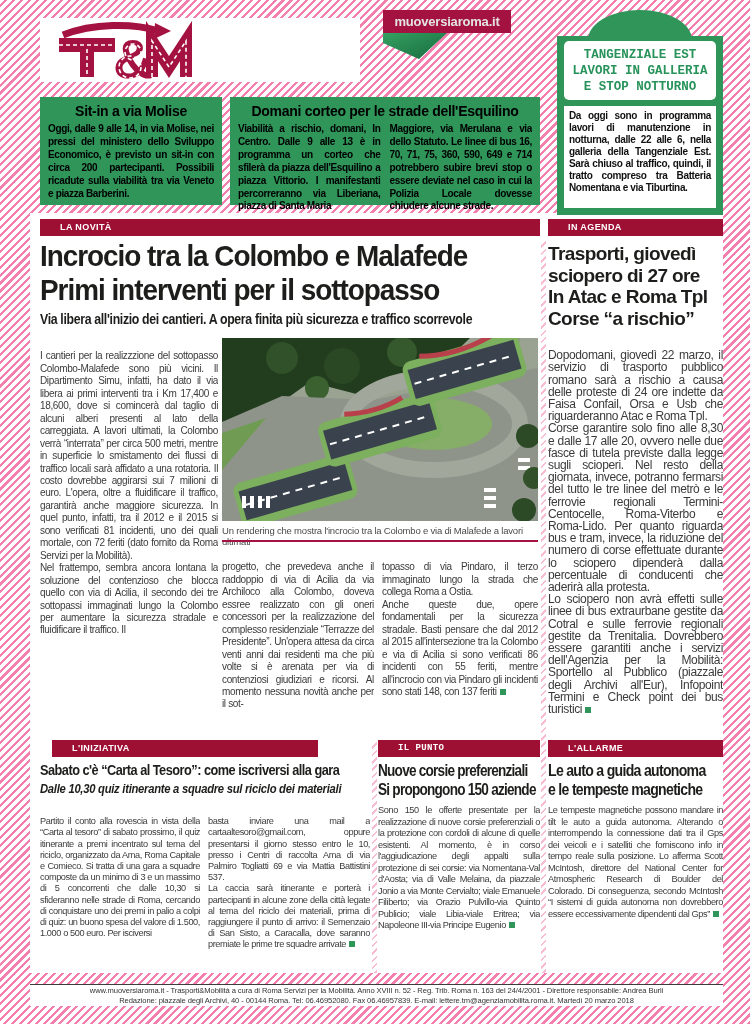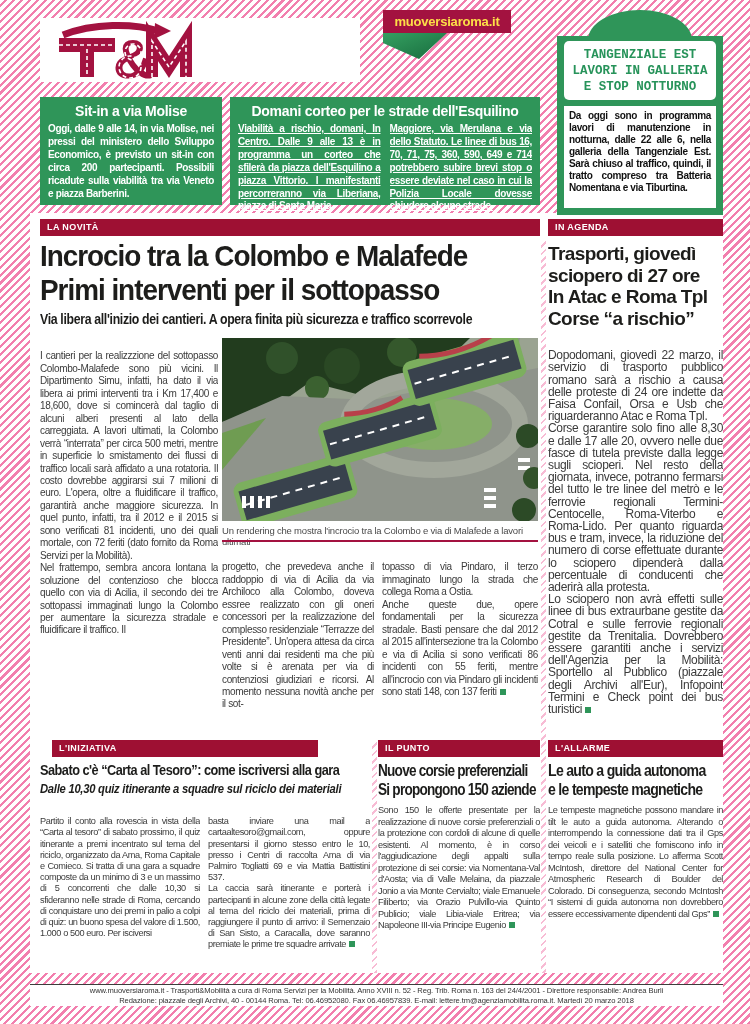--- a/index.html
+++ b/index.html
@@ -5,25 +5,25 @@
   html,body{margin:0;padding:0;}
   .page{position:relative;width:750px;height:1024px;overflow:hidden;
         background:repeating-linear-gradient(135deg,#ffffff 0 3.4px,#f27fae 3.4px 5.6px);
         font-family:"Liberation Sans",sans-serif;color:#1d1d1b;}
   .abs{position:absolute;}
   .white-panel{background:#ffffff;}
   .preline{white-space:pre-line;}
   .just{text-align:justify;}
   .crimson{color:#a31240;}
   .kicker-bar{background:#9e1033;color:#ffffff;font-weight:bold;font-size:9px;
-              letter-spacing:.4px;line-height:17px;padding-left:7px;height:17px;box-sizing:border-box;}
+              letter-spacing:.4px;line-height:17px;padding-left:20px;height:17px;box-sizing:border-box;}
   .body-text{font-size:10px;line-height:12.45px;letter-spacing:-0.35px;color:#3b3b3b;overflow:hidden;}
   .small-body{font-size:9.2px;line-height:11.2px;letter-spacing:-0.4px;color:#3b3b3b;overflow:hidden;}
   .endsq{display:inline-block;width:6px;height:6px;background:#2f9559;margin-left:3px;}
-  .green-box{background:#2f9559;color:#ffffff;box-sizing:border-box;}
+  .green-box{background:#2f9559;color:#000000;box-sizing:border-box;}
   .green-box .gb-title{font-size:14px;font-weight:bold;text-align:center;margin:6px 4px 4px;letter-spacing:-0.3px;}
   .gb-body{font-weight:bold;font-size:10px;line-height:12.9px;letter-spacing:-0.35px;text-align:justify;overflow:hidden;}
   .headline{font-weight:bold;color:#1d1d1b;}
   .scale94{transform:scaleX(.93);transform-origin:left top;}
   .scale88{transform:scaleX(.88);transform-origin:left top;}
   .scale85{transform:scaleX(.85);transform-origin:left top;}
   .scale90{transform:scaleX(.90);transform-origin:left top;}
   .vdiv{background:repeating-linear-gradient(135deg,#ffffff 0 3.4px,#f5a5c6 3.4px 5.2px);}
   .sign-dome{background:#2f9559;border-radius:50% 50% 0 0/100% 100% 0 0;}
   .sign-title{font-family:"Liberation Mono",monospace;font-weight:bold;color:#27935a;
@@ -45,21 +45,21 @@
       <path d="M6,24 H62 M34,24 V56" stroke="#a31240" stroke-width="14" fill="none"></path>
       <path d="M6,24 H62 M34,28 V56" stroke="#ffffff" stroke-width="1.6" fill="none" stroke-dasharray="4 3"></path>
       <text x="60" y="57" font-family="Liberation Sans,sans-serif" font-size="56" font-weight="bold" fill="#a31240">&amp;</text>
       <circle cx="80" cy="31" r="8" stroke="#ffffff" stroke-width="1.6" fill="none" stroke-dasharray="4 3"></circle>
       <circle cx="77" cy="46" r="11" stroke="#ffffff" stroke-width="1.6" fill="none" stroke-dasharray="4 3"></circle>
       <path d="M99,56 V20 L116,46 L133,20 V56" stroke="#a31240" stroke-width="12" stroke-linejoin="miter" fill="none"></path>
       <path d="M99,56 V20 L116,46 L133,20 V56" stroke="#ffffff" stroke-width="1.6" fill="none" stroke-dasharray="4 3"></path>
     </svg>
   </div>
 
-  <div class="abs" style="left:383px;top:10px;width:128px;height:23px;background:#a31240;color:#fde047;font-weight:bold;font-size:13px;line-height:23px;text-align:center;letter-spacing:-0.2px;">
+  <div class="abs" style="left:383px;top:10px;width:128px;height:23px;background:#a31240;color:#e5e5e5;font-weight:bold;font-size:13px;line-height:23px;text-align:center;letter-spacing:-0.2px;">
     <span>muoversiaroma.it</span>
   </div>
   <svg class="abs" style="left:383px;top:33px;" width="64" height="26" viewBox="0 0 64 26">
     <defs>
         <linearGradient id="rg" x1="0" y1="0" x2="1" y2="1">
       <stop offset="0" stop-color="#35a061"></stop>
           <stop offset="1" stop-color="#176b3d"></stop>
         </linearGradient>
       </defs>
     <polygon points="0,0 64,0 36,26 0,10" fill="url(#rg)"></polygon>
@@ -78,21 +78,21 @@
   </div>
 
   <div class="abs green-box" style="left:40px;top:97px;width:182px;height:108px;">
     <div class="gb-title">Sit-in a via Molise</div>
     <div class="gb-body" style="margin:0 8px;">
       <span>Oggi, dalle 9 alle 14, in via Molise, nei pressi del ministero dello Sviluppo Economico, è previsto un sit-in con circa 200 partecipanti. Possibili ricadute sulla viabilità tra via Veneto e piazza Barberini.</span>
     </div>
   </div>
   <div class="abs green-box" style="left:230px;top:97px;width:310px;height:108px;">
     <div class="gb-title">Domani corteo per le strade dell'Esquilino</div>
-    <div style="display:flex;gap:9px;margin:0 8px;text-decoration:underline;">
+    <div style="display:flex;gap:9px;margin:0 8px;">
       <div class="gb-body" style="width:50%;">
         <span>Viabilità a rischio, domani, In Centro. Dalle 9 alle 13 è in programma un corteo che sfilerà da piazza dell'Esquilino a piazza Vittorio. I manifestanti percorreranno via Liberiana, piazza di Santa Maria</span>
       </div>
       <div class="gb-body" style="width:50%;">
         <span>Maggiore, via Merulana e via dello Statuto. Le linee di bus 16, 70, 71, 75, 360, 590, 649 e 714 potrebbero subire brevi stop o essere deviate nel caso in cui la Polizia Locale dovesse chiudere alcune strade.</span>
       </div>
     </div>
   </div>
 
   <div class="abs kicker-bar" style="left:40px;top:219px;width:500px;">
@@ -173,21 +173,21 @@
 In Atac e Roma Tpl
 Corse “a rischio”</div>
   <div class="abs just preline" style="left:548px;top:337px;width:175px;height:398px;font-size:12px;line-height:12.2px;letter-spacing:-0.35px;color:#3b3b3b;overflow:hidden;">
     <span>Dopodomani, giovedì 22 marzo, il servizio di trasporto pubblico romano sarà a rischio a causa delle proteste di 24 ore indette da Faisa Confail, Orsa e Usb che riguarderanno Atac e Roma Tpl.
 Corse garantire solo fino alle 8,30 e dalle 17 alle 20, ovvero nelle due fasce di tutela previste dalla legge sugli scioperi. Nel resto della giornata, invece, potranno fermarsi del tutto le tre linee del metrò e le ferrovie regionali Termini-Centocelle, Roma-Viterbo e Roma-Lido. Per quanto riguarda bus e tram, invece, la riduzione del numero di corse effettuate durante lo sciopero dipenderà dalla percentuale di conducenti che aderirà alla protesta.
 Lo sciopero non avrà effetti sulle linee di bus extraurbane gestite da Cotral e sulle ferrovie regionali gestite da Trenitalia. Dovrebbero essere garantiti anche i servizi dell'Agenzia per la Mobilità: Sportello al Pubblico (piazzale degli Archivi all'Eur), Infopoint Termini e Check point dei bus turistici</span><span class="endsq"></span>
   </div>
 
   <div class="abs kicker-bar" style="left:52px;top:740px;width:266px;">
     <span>L'INIZIATIVA</span></div>
-  <div class="abs kicker-bar" style="left:378px;top:740px;width:162px;">
+  <div class="abs kicker-bar" style="left:378px;top:740px;width:162px;font-family:Liberation Mono, monospace;">
     <span>IL PUNTO</span></div>
   <div class="abs kicker-bar" style="left:548px;top:740px;width:175px;">
     <span>L'ALLARME</span></div>
 
   <div class="abs vdiv" style="left:372px;top:742px;width:5px;height:231px;opacity:.75;"></div>
 
   <div class="abs headline scale85" style="left:40px;top:761px;width:392px;font-size:15px;letter-spacing:-0.6px;">Sabato c'è “Carta al Tesoro”: come iscriversi alla gara</div>
   <div class="abs scale90" style="left:40px;top:782px;width:372px;font-style:italic;font-weight:bold;font-size:12.5px;letter-spacing:-0.3px;color:#1d1d1b;">Dalle 10,30 quiz itinerante a squadre sul riciclo dei materiali</div>
   <div class="abs small-body just preline" style="left:40px;top:805px;width:160px;height:166px;">
     <span>Partito il conto alla rovescia in vista della “Carta al tesoro” di sabato prossimo, il quiz itinerante a premi incentrato sul tema del riciclo, organizzato da Ama, Roma Capitale e Comieco. Si tratta di una gara a squadre composte da un minimo di 3 e un massimo di 5 concorrenti che dalle 10,30 si sfideranno nelle strade di Roma, cercando di conquistare uno dei premi in palio a colpi di quiz: un buono spesa del valore di 1.500, 1.000 o 500 euro. Per isciversi</span>

